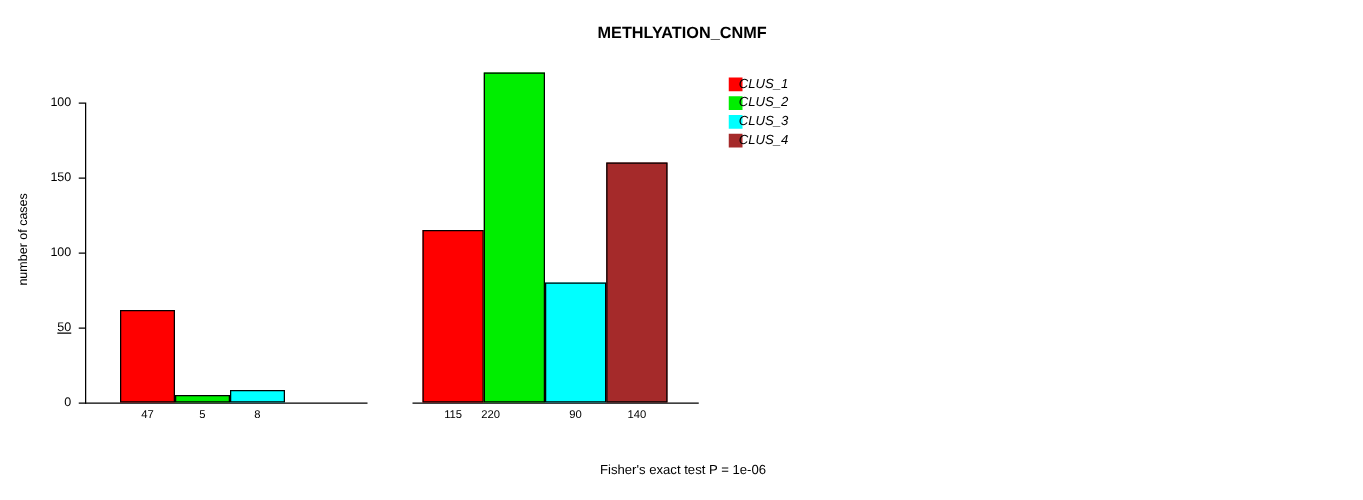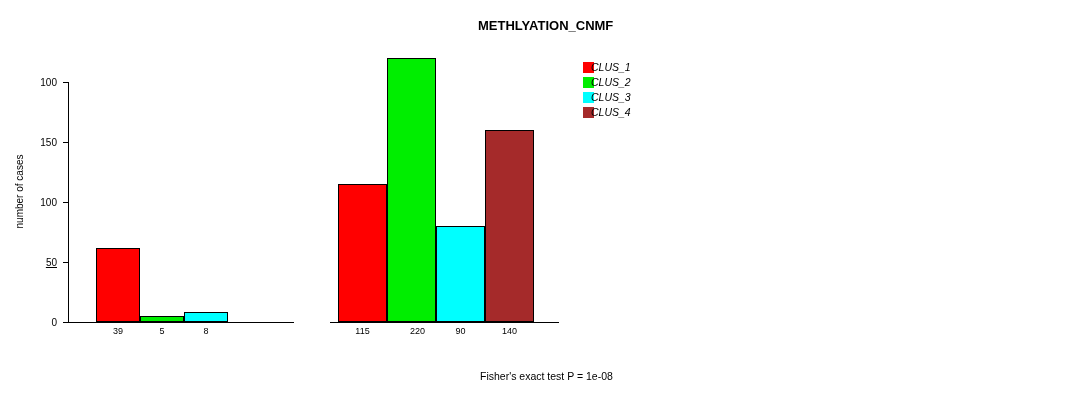--- a/index.html
+++ b/index.html
@@ -148,32 +148,32 @@
 
   <div class="abs" id="y-axis-title">number of cases</div>
 
   <div class="abs x-axis-line" id="x-axis-left"></div>
   <div class="abs x-axis-line" id="x-axis-right"></div>
 
   <div class="abs bar" style="left:96px; top:247.6px; width:44px; height:74.4px; background:#FF0000;"></div>
   <div class="abs bar" style="left:140px; top:316px; width:44px; height:6px; background:#00EE00;"></div>
   <div class="abs bar" style="left:184px; top:312.4px; width:44px; height:9.6px; background:#00FFFF;"></div>
 
-  <div class="abs bar-value-label" style="left:96px; width:44px;">39</div>
+  <div class="abs bar-value-label" style="left:96px; width:44px;">47</div>
   <div class="abs bar-value-label" style="left:140px; width:44px;">5</div>
   <div class="abs bar-value-label" style="left:184px; width:44px;">8</div>
 
 
   <div class="abs bar" style="left:338px; top:184px; width:49px; height:138px; background:#FF0000;"></div>
   <div class="abs bar" style="left:387px; top:58px; width:49px; height:264px; background:#00EE00;"></div>
   <div class="abs bar" style="left:436px; top:226px; width:49px; height:96px; background:#00FFFF;"></div>
   <div class="abs bar" style="left:485px; top:130px; width:49px; height:192px; background:#A52A2A;"></div>
 
   <div class="abs bar-value-label" style="left:338px; width:49px;">115</div>
-  <div class="abs bar-value-label" style="left:393px; width:49px;">220</div>
+  <div class="abs bar-value-label" style="left:368px; width:49px;">220</div>
   <div class="abs bar-value-label" style="left:436px; width:49px;">90</div>
   <div class="abs bar-value-label" style="left:485px; width:49px;">140</div>
 
 
   <div class="abs" id="legend">
     <div class="legend-row">
       <span class="legend-swatch" style="background:#FF0000;"></span>
       <span class="legend-label">CLUS_1</span>
     </div>
     <div class="legend-row">
@@ -183,15 +183,15 @@
     <div class="legend-row">
       <span class="legend-swatch" style="background:#00FFFF;"></span>
       <span class="legend-label">CLUS_3</span>
     </div>
     <div class="legend-row">
       <span class="legend-swatch" style="background:#A52A2A;"></span>
       <span class="legend-label">CLUS_4</span>
     </div>
   </div>
 
-  <div class="abs" id="footer-note">Fisher's exact test P = 1e-08</div>
+  <div class="abs" id="footer-note">Fisher's exact test P = 1e-06</div>
 
 </div>
 
 </body></html>

